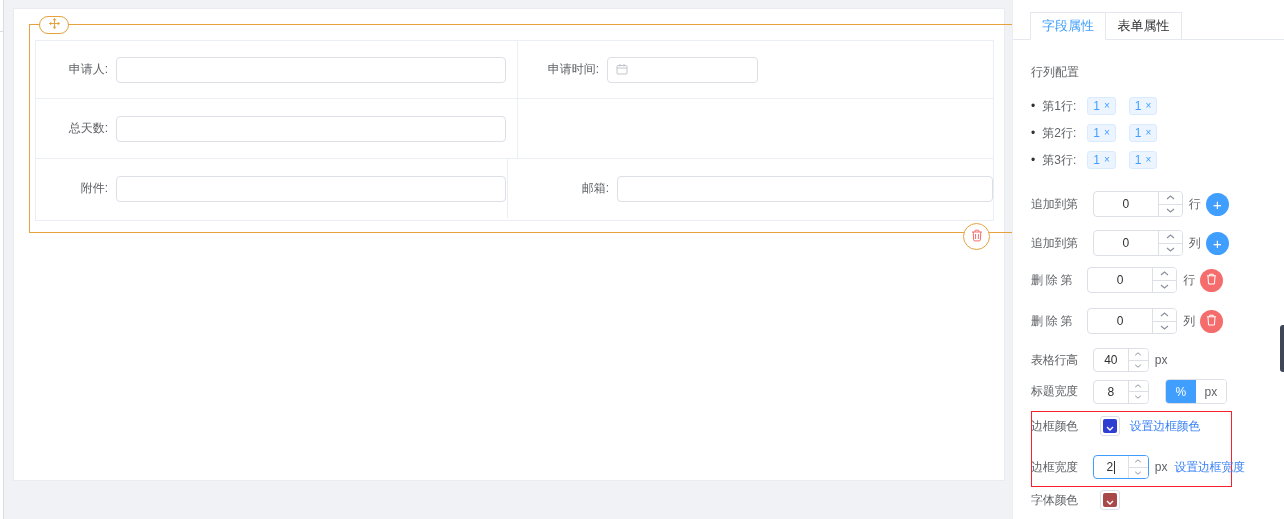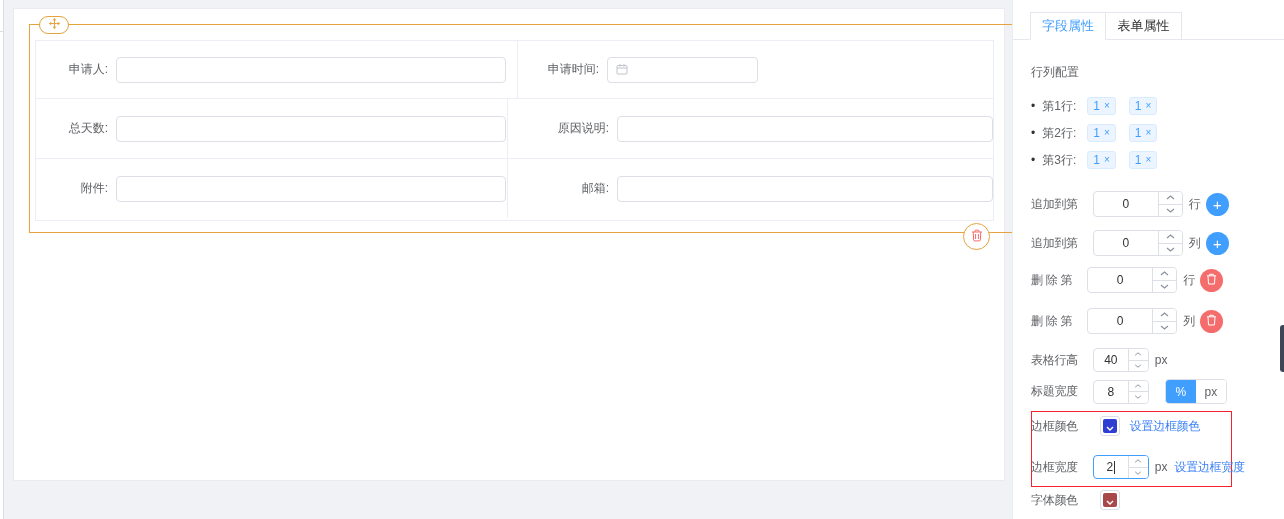--- a/index.html
+++ b/index.html
@@ -124,24 +124,20 @@
             </span>
           </div>
         </div>
       </div>
 
       <div class="trow r2">
         <div class="tcell cleft">
           <span class="flabel">总天数:</span>
           <div class="finput w390"></div>
         </div>
-        <div class="tcell cright">
-          <span class="flabel">原因说明:</span>
-          <div class="finput w376"></div>
-        </div>
       </div>
 
       <div class="trow r3">
         <div class="tcell cleft">
           <span class="flabel">附件:</span>
           <div class="finput w390"></div>
         </div>
         <div class="tcell cright">
           <span class="flabel">邮箱:</span>
           <div class="finput w376"></div>

